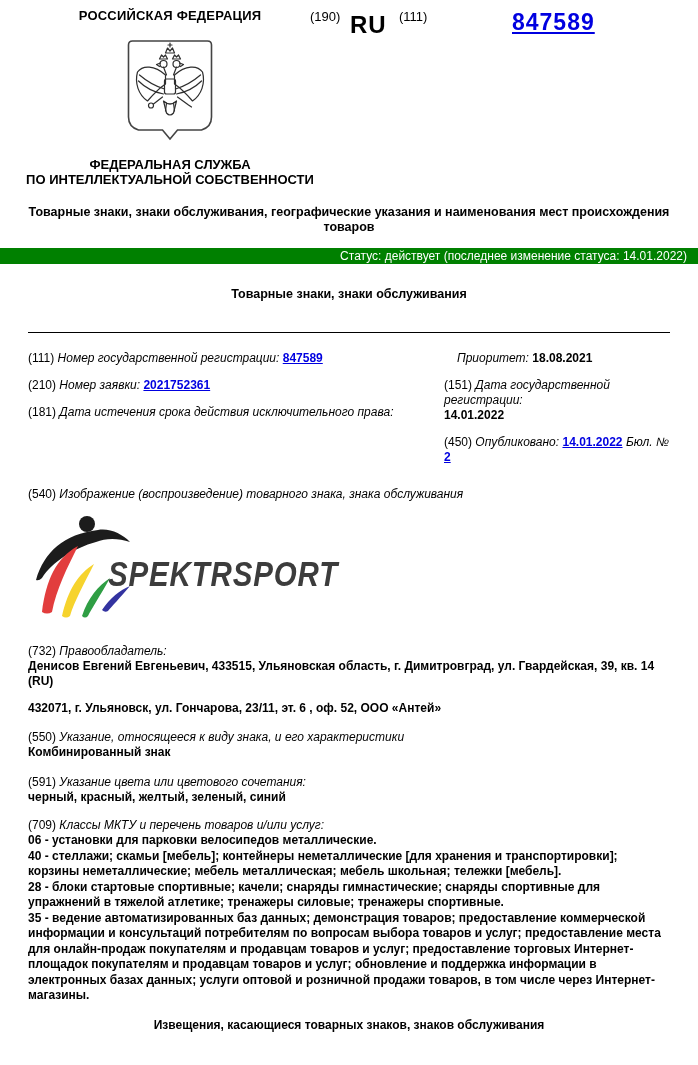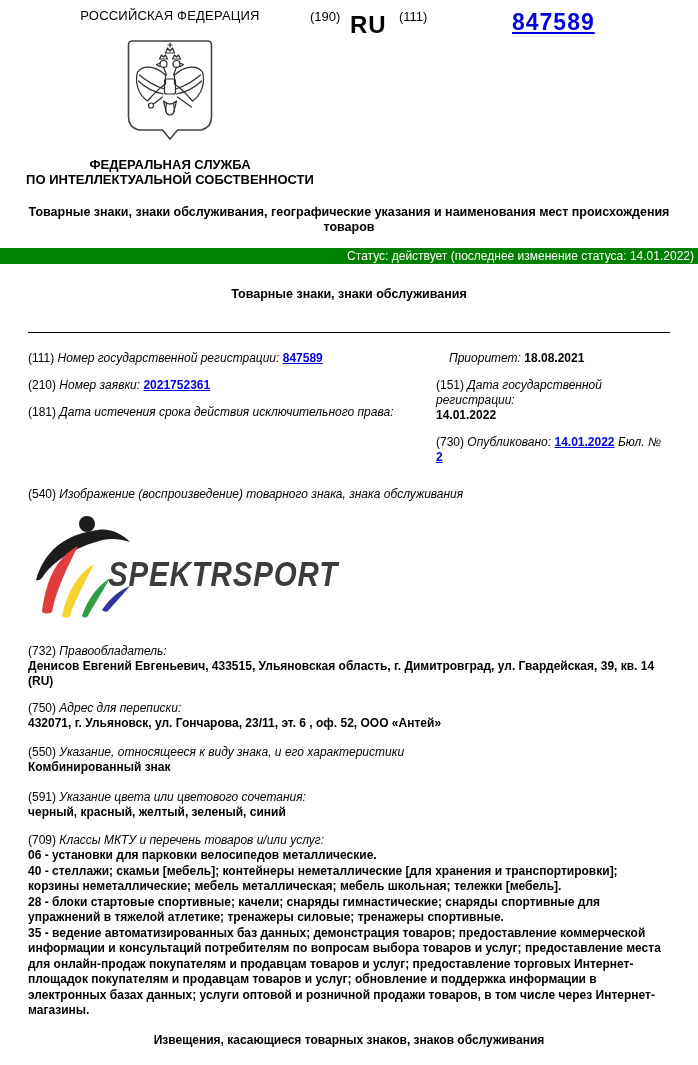--- a/index.html
+++ b/index.html
@@ -5,39 +5,39 @@
   * { margin:0; padding:0; box-sizing:border-box; }
   html,body { background:#fff; }
   body {
     width:698px; height:1065px; margin:0 auto; position:relative;
     font-family:"Liberation Sans", sans-serif; font-size:12px; color:#000;
     overflow:hidden;
   }
   
   .header { position:relative; height:205px; }
   .country-name { position:absolute; left:0; top:8px; width:340px; text-align:center;
-                  font-weight:normal; font-size:13px; letter-spacing:0.2px; }
+                  font-weight:bold; font-size:13px; letter-spacing:0.2px; }
   .code-small { position:absolute; top:9px; font-size:13px; }
   .code-190 { left:310px; }
   .code-111 { left:399px; }
   .ru-code { position:absolute; left:350px; top:11px; font-size:24px; font-weight:bold; letter-spacing:1px; }
   .reg-number-top { position:absolute; left:512px; top:9px; font-size:23px; font-weight:bold;
                     color:#0000e0; text-decoration:underline; letter-spacing:1px; cursor:pointer; }
   .coat { position:absolute; left:126px; top:39px; width:88px; height:104px; }
   .agency { position:absolute; left:0; top:157px; width:340px; text-align:center;
             font-weight:bold; font-size:13px; line-height:15px; }
   
   .doc-heading { width:660px; margin:0 auto; text-align:center; font-weight:bold;
                  font-size:12.5px; line-height:14.5px; }
   .status-bar { margin-top:14px; height:16px; background:#008000; color:#fff;
-                text-align:right; font-size:12px; line-height:16px; padding-right:4px; }
+                text-align:right; font-size:12px; line-height:16px; padding-right:11px; }
   .section-heading { margin-top:23px; text-align:center; font-weight:bold; font-size:12.5px; }
   hr.rule { border:none; border-top:1px solid #000; margin:31px 28px 0 28px; }
   
-  .fields { margin:18px 28px 0 28px; display:grid; grid-template-columns:400px 1fr; column-gap:8px; }
+  .fields { margin:18px 28px 0 28px; display:grid; grid-template-columns:400px 1fr; column-gap:16px; }
   .field { margin-bottom:12px; font-size:12px; line-height:15px; }
   .field .code { font-style:normal; }
   .field .lbl { font-style:italic; }
   .field .val { font-weight:bold; }
   .val-block { display:block; }
   .indent { padding-left:13px; }
   a.link, .link { color:#0000e0; font-weight:bold; text-decoration:underline; cursor:pointer; }
   
   .section { margin:0 28px; font-size:12px; line-height:15px; }
   .sec-label .lbl { font-style:italic; }
@@ -132,21 +132,21 @@
     <div class="field indent">
       <span class="lbl">Приоритет:</span>
       <span class="val">18.08.2021</span>
     </div>
     <div class="field">
       <span class="code">(151)</span>
       <span class="lbl">Дата государственной регистрации:</span>
       <span class="val val-block">14.01.2022</span>
     </div>
     <div class="field">
-      <span class="code">(730)</span>
+      <span class="code">(450)</span>
       <span class="lbl">Опубликовано:</span>
       <a class="link">14.01.2022</a>
       <span class="lbl">Бюл. №</span>
       <a class="link">2</a>
     </div>
   </div>
 </div>
 
 <div class="section sec-label mt540">
   <span class="code">(540)</span>
@@ -170,24 +170,20 @@
 
 <div class="section mt732">
   <div class="sec-label">
     <span class="code">(732)</span>
     <span class="lbl">Правообладатель:</span>
   </div>
   <div class="sec-value">Денисов Евгений Евгеньевич, 433515, Ульяновская область, г. Димитровград, ул. Гвардейская, 39, кв. 14 (RU)</div>
 </div>
 
 <div class="section mt750">
-  <div class="sec-label">
-    <span class="code">(750)</span>
-    <span class="lbl">Адрес для переписки:</span>
-  </div>
   <div class="sec-value">432071, г. Ульяновск, ул. Гончарова, 23/11, эт. 6 , оф. 52, ООО «Антей»</div>
 </div>
 
 <div class="section mt550">
   <div class="sec-label">
     <span class="code">(550)</span>
     <span class="lbl">Указание, относящееся к виду знака, и его характеристики</span>
   </div>
   <div class="sec-value">Комбинированный знак</div>
 </div>

